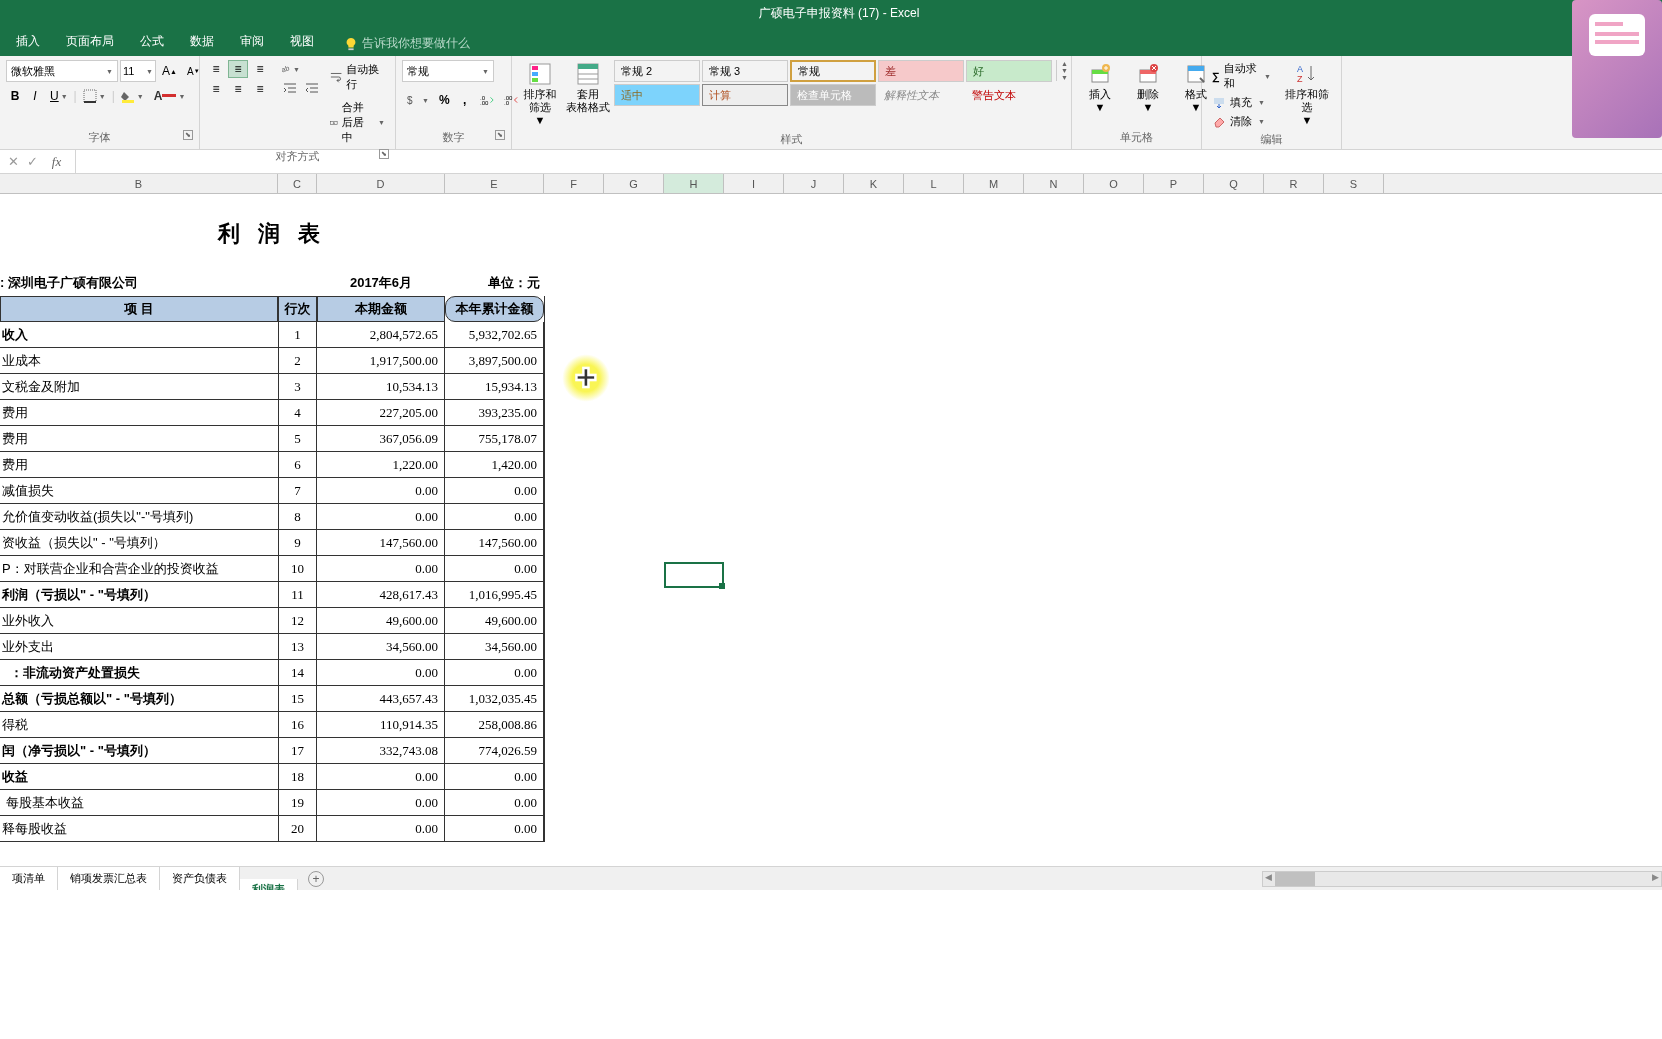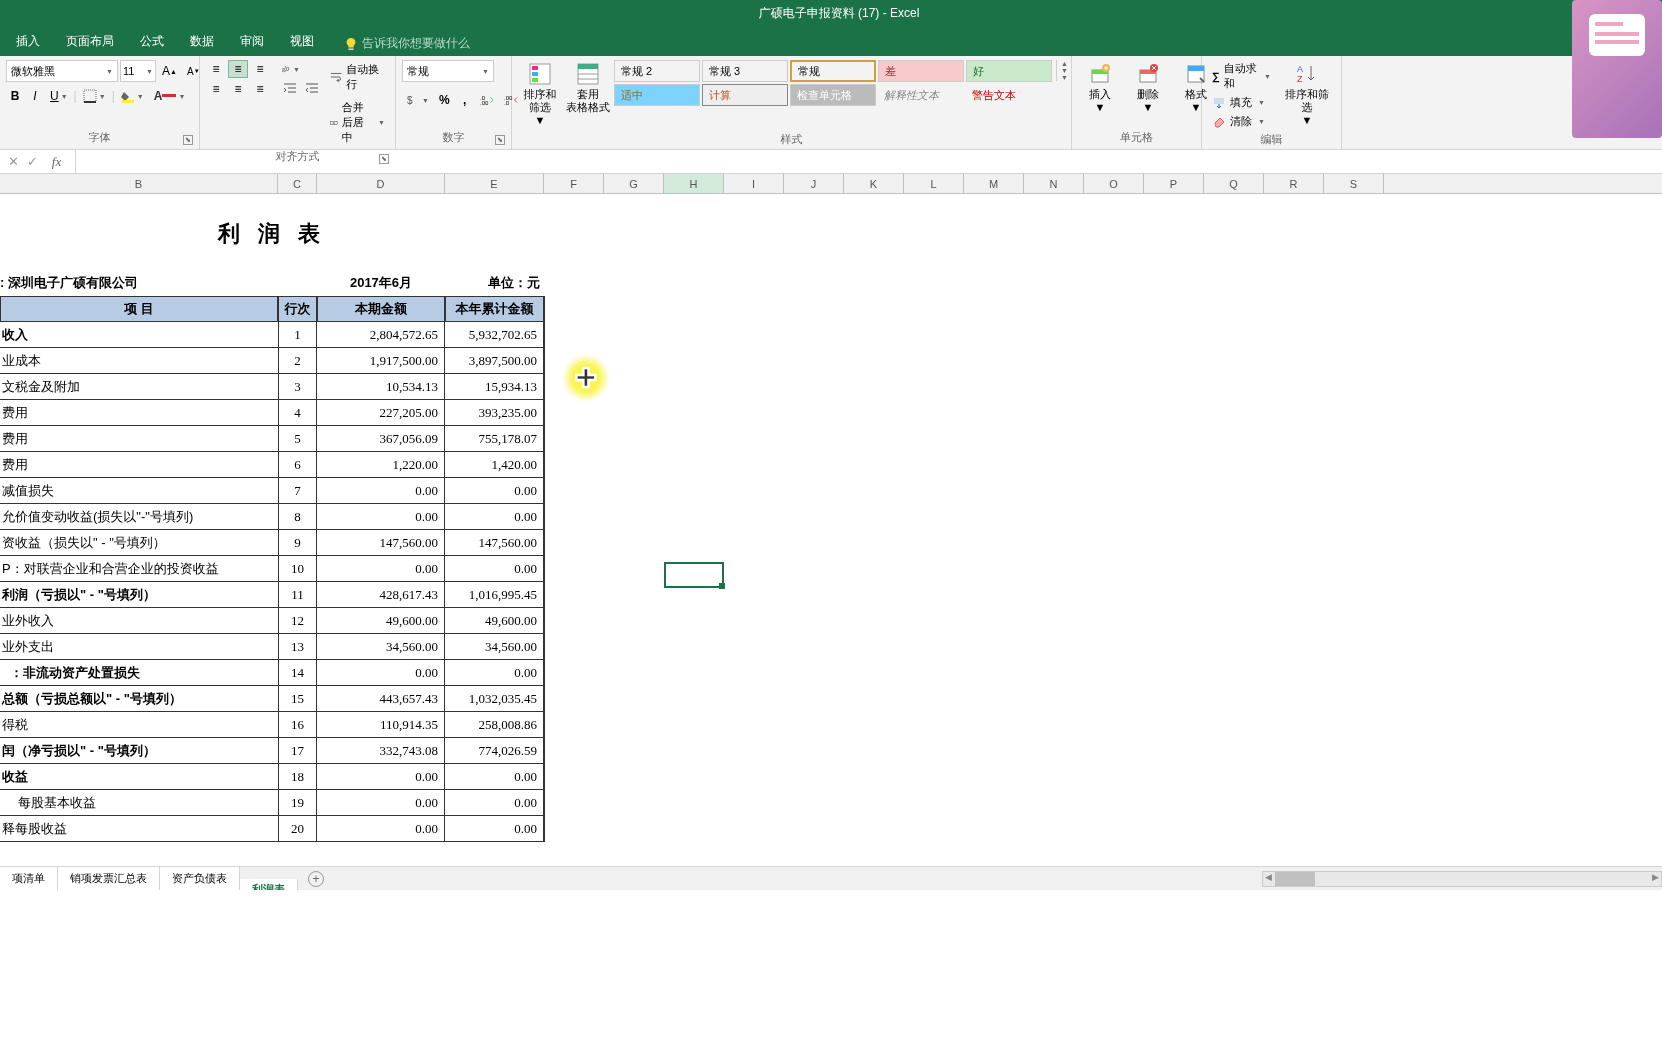--- a/index.html
+++ b/index.html
@@ -12,21 +12,21 @@
     
     
     .ribbon-tabs { background: #1a7246; height: 30px; display: flex; align-items: flex-end; padding-left: 4px; gap: 2px; }
     .ribbon-tab { color: #fff; padding: 6px 12px; cursor: pointer; font-size: 12px; }
     .tell-me { color: #b8d9c9; display: flex; align-items: center; gap: 4px; margin-left: 16px; padding-bottom: 4px; }
     .tell-me svg { width: 12px; height: 12px; }
     
     
     .ribbon { background: #f3f3f3; height: 94px; border-bottom: 1px solid #d4d4d4; display: flex; }
     .ribbon-group { border-right: 1px solid #d4d4d4; padding: 2px 6px; display: flex; flex-direction: column; justify-content: space-between; height: 100%; }
-    .ribbon-group-label { text-align: center; font-size: 11px; color: #666; padding: 2px 0; display: flex; justify-content: center; align-items: flex-end; position: relative; }
+    .ribbon-group-label { text-align: center; font-size: 11px; color: #666; padding: 2px 0; display: flex; justify-content: center; align-items: flex-start; position: relative; }
     .ribbon-group-label .dlg { position: absolute; right: 0; width: 10px; height: 10px; border: 1px solid #999; font-size: 7px; line-height: 8px; }
     .ribbon-content { display: flex; gap: 4px; flex: 1; align-items: flex-start; padding-top: 2px; }
     
     .font-controls { display: flex; flex-direction: column; gap: 4px; }
     .font-row { display: flex; gap: 2px; align-items: center; }
     .font-select { width: 112px; height: 22px; background: #fff; border: 1px solid #ccc; font-size: 11px; padding: 0 4px; display: flex; align-items: center; justify-content: space-between; }
     .size-select { width: 36px; height: 22px; background: #fff; border: 1px solid #ccc; font-size: 11px; padding: 0 2px; display: flex; align-items: center; justify-content: space-between; }
     .icon-btn { padding: 2px 4px; cursor: pointer; display: flex; align-items: center; justify-content: center; min-width: 18px; height: 20px; }
     .dropdown-arrow { font-size: 7px; color: #666; margin-left: 2px; }
     
@@ -434,21 +434,21 @@
 
 <div class="grid" id="grid">
     <div class="cell border-r" style="left: 544px; top: 102px; width: 1px; height: 546px;"></div>
     <div class="cell num border-r border-b" style="left: 445px; top: 622px; width: 99px; height: 26px;">0.00</div>
     <div class="cell num border-r border-b" style="left: 317px; top: 622px; width: 128px; height: 26px;">0.00</div>
     <div class="cell ctr border-l border-r border-b" style="left: 278px; top: 622px; width: 39px; height: 26px; font-family: &quot;Times New Roman&quot;, serif;">20</div>
     <div class="cell border-b" style="left: 0px; top: 622px; width: 278px; height: 26px; padding-left: 2px;">释每股收益</div>
     <div class="cell num border-r border-b" style="left: 445px; top: 596px; width: 99px; height: 26px;">0.00</div>
     <div class="cell num border-r border-b" style="left: 317px; top: 596px; width: 128px; height: 26px;">0.00</div>
     <div class="cell ctr border-l border-r border-b" style="left: 278px; top: 596px; width: 39px; height: 26px; font-family: &quot;Times New Roman&quot;, serif;">19</div>
-    <div class="cell border-b" style="left: 0px; top: 596px; width: 278px; height: 26px; padding-left: 18px;">每股基本收益</div>
+    <div class="cell border-b" style="left: 0px; top: 596px; width: 278px; height: 26px; padding-left: 6px;">每股基本收益</div>
     <div class="cell num border-r border-b" style="left: 445px; top: 570px; width: 99px; height: 26px;">0.00</div>
     <div class="cell num border-r border-b" style="left: 317px; top: 570px; width: 128px; height: 26px;">0.00</div>
     <div class="cell ctr border-l border-r border-b" style="left: 278px; top: 570px; width: 39px; height: 26px; font-family: &quot;Times New Roman&quot;, serif;">18</div>
     <div class="cell bold border-b" style="left: 0px; top: 570px; width: 278px; height: 26px; padding-left: 2px;">收益</div>
     <div class="cell num border-r border-b" style="left: 445px; top: 544px; width: 99px; height: 26px;">774,026.59</div>
     <div class="cell num border-r border-b" style="left: 317px; top: 544px; width: 128px; height: 26px;">332,743.08</div>
     <div class="cell ctr border-l border-r border-b" style="left: 278px; top: 544px; width: 39px; height: 26px; font-family: &quot;Times New Roman&quot;, serif;">17</div>
     <div class="cell bold border-b" style="left: 0px; top: 544px; width: 278px; height: 26px; padding-left: 2px;">闰（净亏损以" - "号填列）</div>
     <div class="cell num border-r border-b" style="left: 445px; top: 518px; width: 99px; height: 26px;">258,008.86</div>
     <div class="cell num border-r border-b" style="left: 317px; top: 518px; width: 128px; height: 26px;">110,914.35</div>
@@ -507,21 +507,21 @@
     <div class="cell ctr border-l border-r border-b" style="left: 278px; top: 180px; width: 39px; height: 26px; font-family: &quot;Times New Roman&quot;, serif;">3</div>
     <div class="cell border-b" style="left: 0px; top: 180px; width: 278px; height: 26px; padding-left: 2px;">文税金及附加</div>
     <div class="cell num border-r border-b" style="left: 445px; top: 154px; width: 99px; height: 26px;">3,897,500.00</div>
     <div class="cell num border-r border-b" style="left: 317px; top: 154px; width: 128px; height: 26px;">1,917,500.00</div>
     <div class="cell ctr border-l border-r border-b" style="left: 278px; top: 154px; width: 39px; height: 26px; font-family: &quot;Times New Roman&quot;, serif;">2</div>
     <div class="cell border-b" style="left: 0px; top: 154px; width: 278px; height: 26px; padding-left: 2px;">业成本</div>
     <div class="cell num border-r border-b" style="left: 445px; top: 128px; width: 99px; height: 26px;">5,932,702.65</div>
     <div class="cell num border-r border-b" style="left: 317px; top: 128px; width: 128px; height: 26px;">2,804,572.65</div>
     <div class="cell ctr border-l border-r border-b" style="left: 278px; top: 128px; width: 39px; height: 26px; font-family: &quot;Times New Roman&quot;, serif;">1</div>
     <div class="cell bold border-b" style="left: 0px; top: 128px; width: 278px; height: 26px; padding-left: 2px;">收入</div>
-    <div class="cell header-cell" style="left: 445px; top: 102px; width: 99px; height: 26px;">本年累计金额</div>
+    <div class="cell header-cell" style="left: 445px; top: 102px; width: 99px; height: 26px; border-radius: 10px;">本年累计金额</div>
     <div class="cell header-cell" style="left: 317px; top: 102px; width: 128px; height: 26px;">本期金额</div>
     <div class="cell header-cell" style="left: 278px; top: 102px; width: 39px; height: 26px;">行次</div>
     <div class="cell header-cell" style="left: 0px; top: 102px; width: 278px; height: 26px;">项         目</div>
     <div class="cell bold" style="left: 445px; top: 76px; width: 99px; height: 26px; justify-content: flex-end; padding-right: 4px;">单位：元</div>
     <div class="cell bold ctr" style="left: 317px; top: 76px; width: 128px; height: 26px;">2017年6月</div>
     <div class="cell bold" style="left: 0px; top: 76px; width: 278px; height: 26px;">: 深圳电子广硕有限公司</div>
     <div class="cell bold ctr" style="left: 0px; top: 20px; width: 544px; height: 40px; font-size: 22px; letter-spacing: 6px;">利  润   表</div>
   <div class="selection" style="left:664px;top:368px;width:60px;height:26px"></div>
   <div class="cursor-overlay" style="left:562px;top:160px">
     <div class="cursor-glow"></div>

